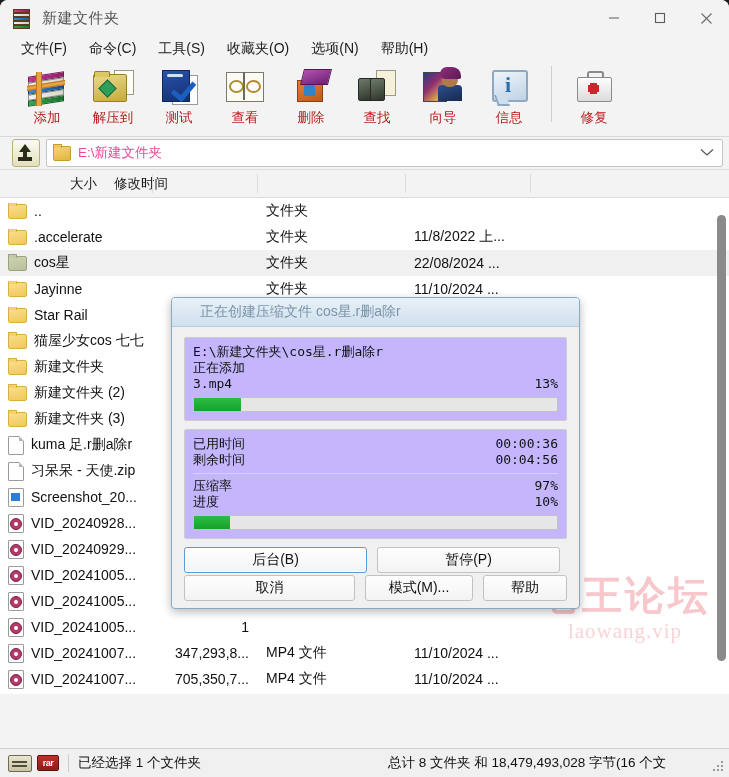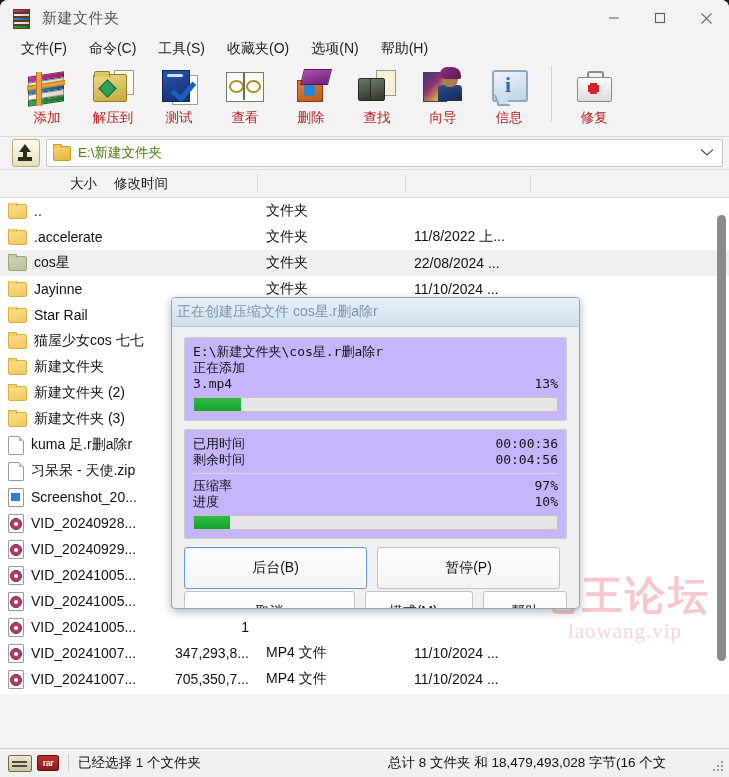--- a/index.html
+++ b/index.html
@@ -125,21 +125,21 @@
   .upbtn .base{position:absolute;left:5px;top:17px;width:14px;height:4px;background:#2b2b1b;}
   .addrinput{
     flex:1;height:26px;background:#fff;border:1px solid #c4c4c4;border-radius:2px;
     display:flex;align-items:center;padding:0 6px;
   }
   .mini-folder{
     width:16px;height:13px;background:linear-gradient(165deg,#f7d477,#e2b53e);
     border:1px solid #c99c2a;border-radius:1px 2px 2px 2px;position:relative;flex:none;margin-right:7px;
   }
   .mini-folder:before{content:"";position:absolute;left:-1px;top:-3px;width:7px;height:3px;background:#f0c860;border:1px solid #c99c2a;border-bottom:none;border-radius:1px 1px 0 0;}
-  .addrtext{font-size:13.5px;color:#4d7c0f;}
+  .addrtext{font-size:13.5px;color:#ec4899;}
   .addrchev{margin-left:auto;color:#555;font-size:11px;padding-right:2px;}
 
   
   .colheader{
     height:27px;background:#f3f3f3;display:flex;align-items:center;
     border-top:1px solid #dcdcdc;border-bottom:1px solid #dcdcdc;
     font-size:13.5px;color:#1c1c1c;position:relative;
   }
   .ch-name{width:152px;padding-left:8px;box-sizing:border-box;position:relative;}
   .ch-size{width:105px;text-align:right;padding-right:8px;box-sizing:border-box;}
@@ -214,38 +214,38 @@
 
   
   .dialog{
     position:absolute;left:171px;top:297px;width:409px;height:312px;
     background:#f0f0f0;border:1px solid #8aa8c0;border-radius:4px;
     box-shadow:0 3px 10px rgba(0,0,0,.28);
     box-sizing:border-box;overflow:hidden;
   }
   .dlg-title{
     height:28px;background:linear-gradient(180deg,#e8f1f8,#cfe0ee);
-    display:flex;align-items:center;padding-left:5px;
+    display:flex;align-items:center;padding-left:28px;
     font-size:14px;color:#7b93a8;border-bottom:1px solid #b9ccdb;
   }
   .dlg-body{padding:10px 12px 10px 12px;}
   .grp{
     border:1px solid #cdcdcd;background:#c4b5fd;border-radius:2px;padding:6px 8px 8px 8px;
     margin-bottom:8px;
   }
   .mono{font-family:"DejaVu Sans Mono","Liberation Mono",monospace;font-size:13px;color:#111;line-height:16px;}
   .rowline{display:flex;justify-content:space-between;align-items:baseline;}
   .pbar{
     height:13px;background:#e6e6e6;border:1px solid #c2c2c2;margin-top:5px;position:relative;overflow:hidden;
   }
   .pfill{position:absolute;left:0;top:0;bottom:0;background:linear-gradient(180deg,#2fbb45,#14a32a);}
   .hr{height:1px;background:#d6d6d6;margin:5px 0 4px 0;}
   .btnrow{display:flex;gap:10px;margin-top:2px;}
   .btn{
-    height:42px;background:linear-gradient(180deg,#fefefe,#f3f3f3);
+    height:26px;background:linear-gradient(180deg,#fefefe,#f3f3f3);
     border:1px solid #c2c2c2;border-radius:3px;
     display:flex;align-items:center;justify-content:center;
     font-size:14px;color:#111;box-sizing:border-box;
   }
   .btn.primary{border:1px solid #5b9bd5;box-shadow:inset 0 0 0 1px #ffffff;}
   .b-half{width:183px;}
   .b-mode{width:115px;}
   .b-help{width:90px;}
 </style>
 </head>

